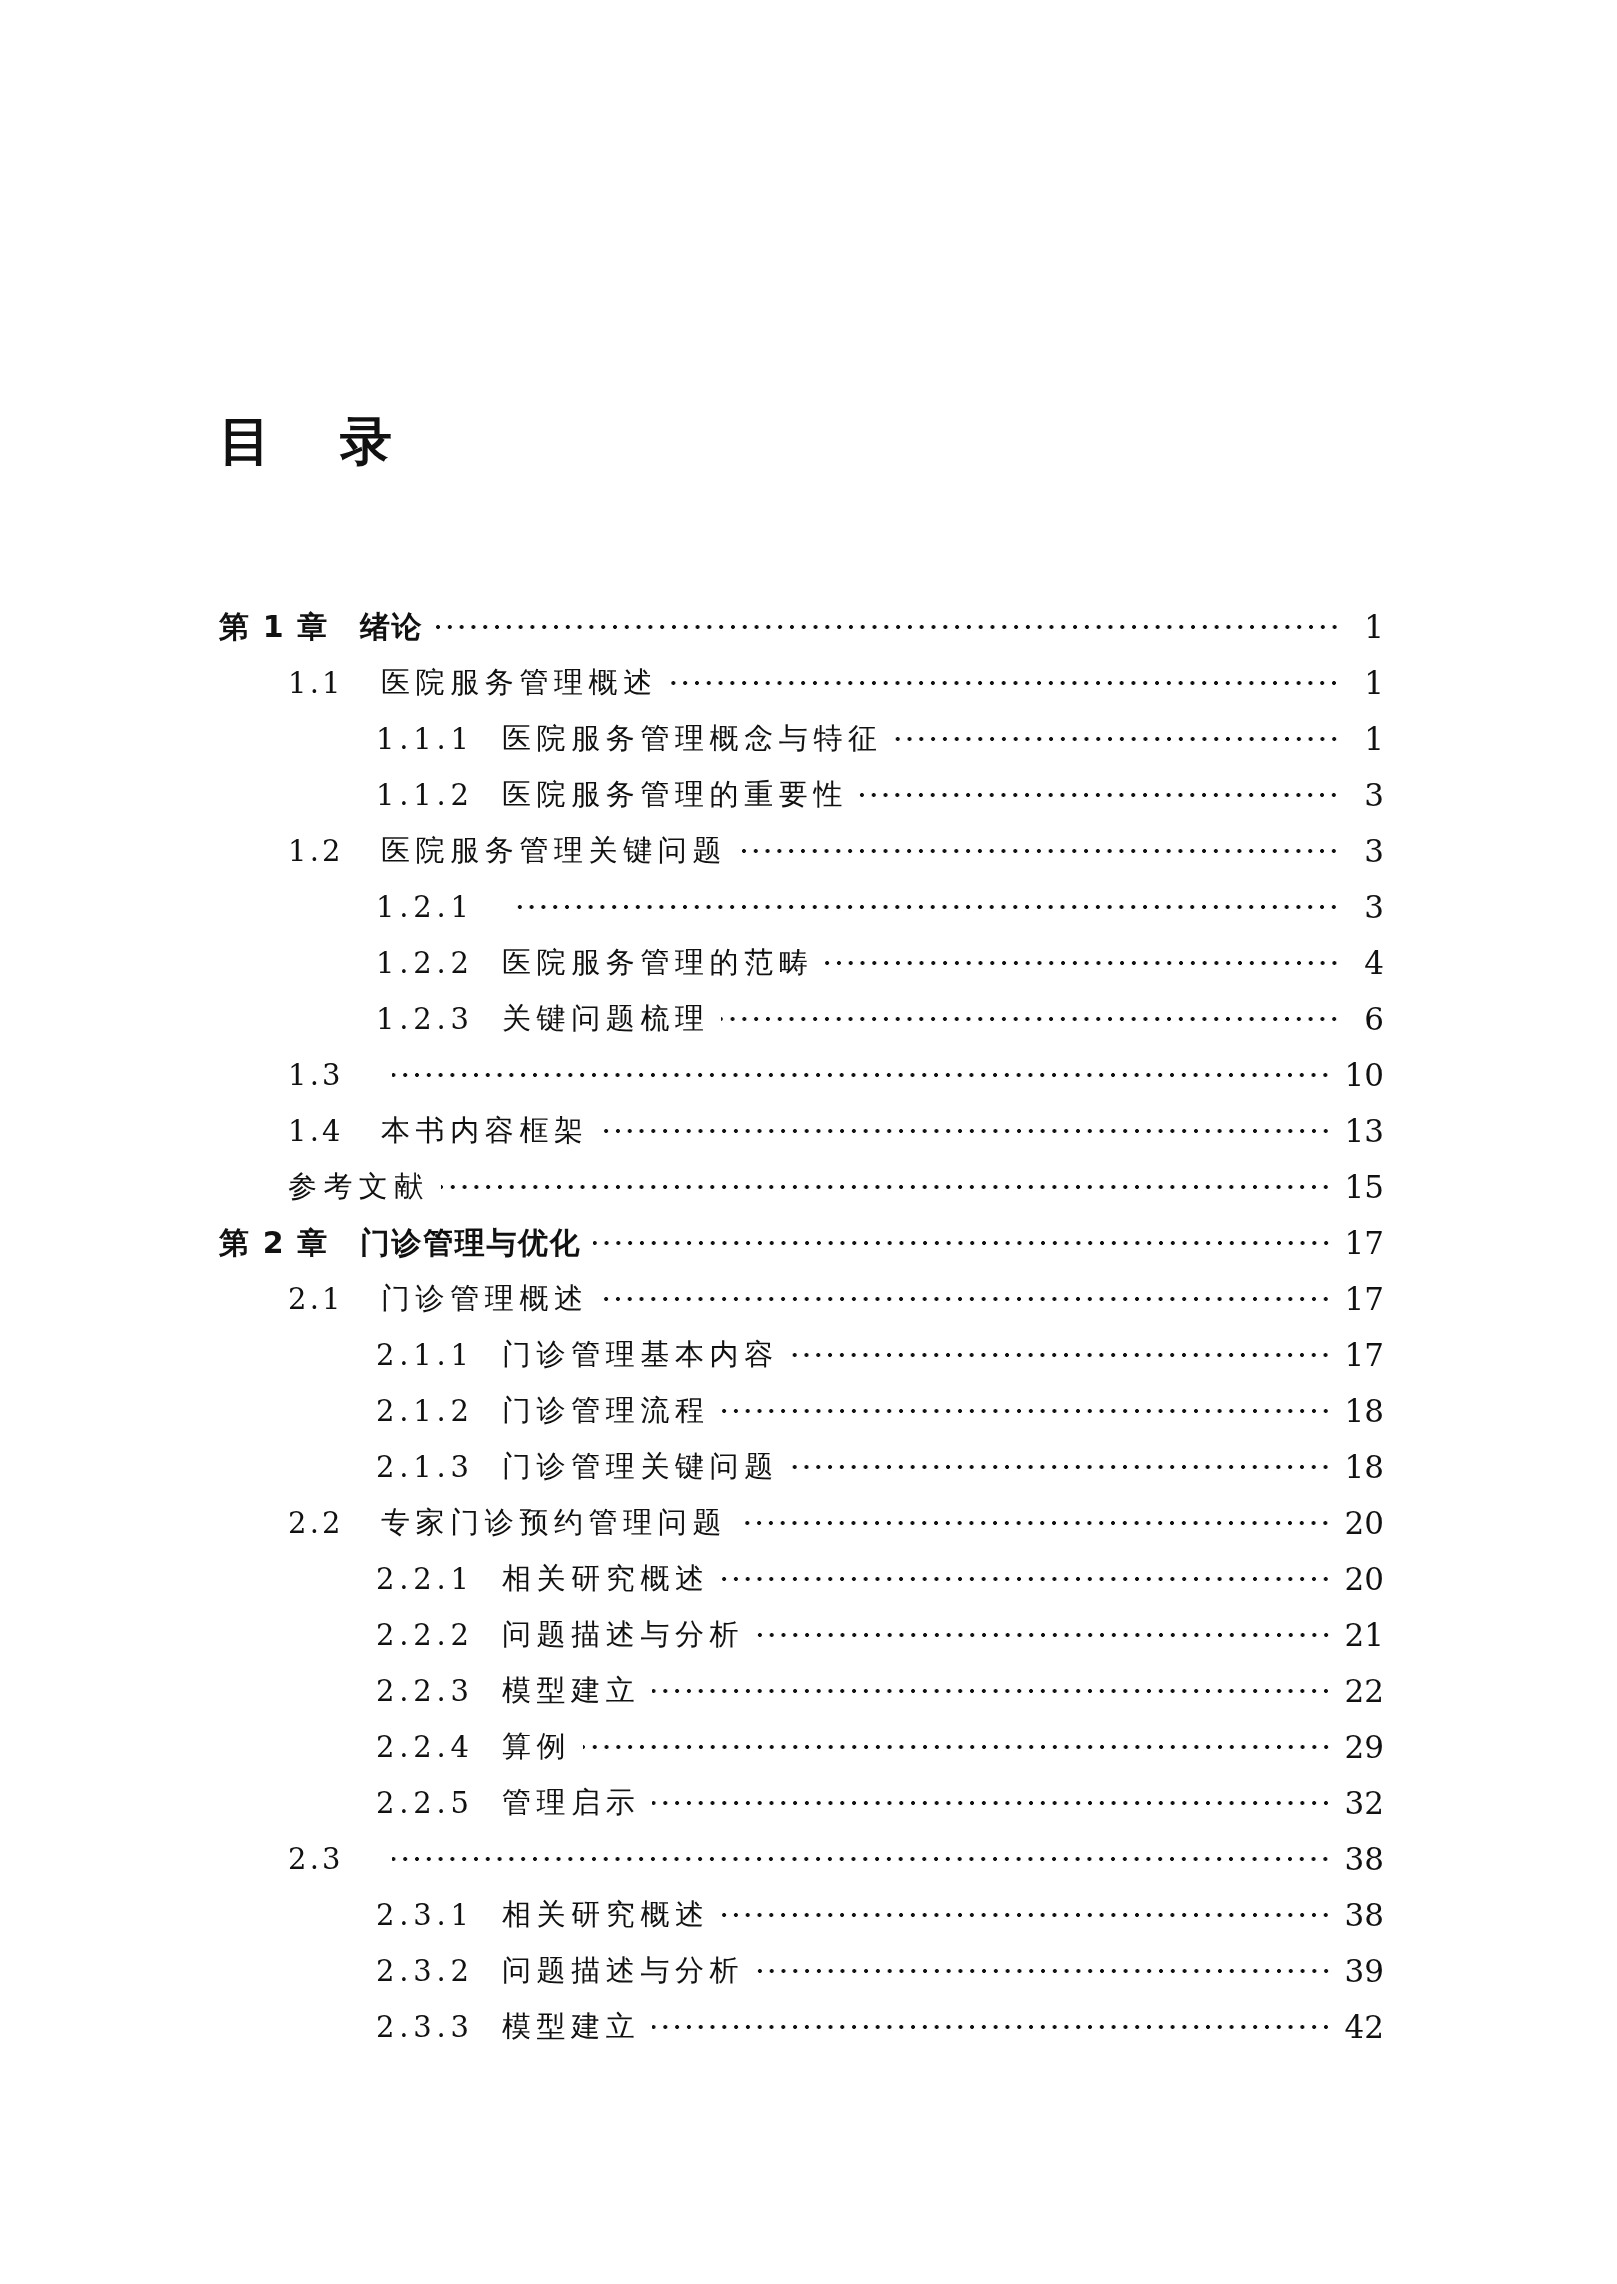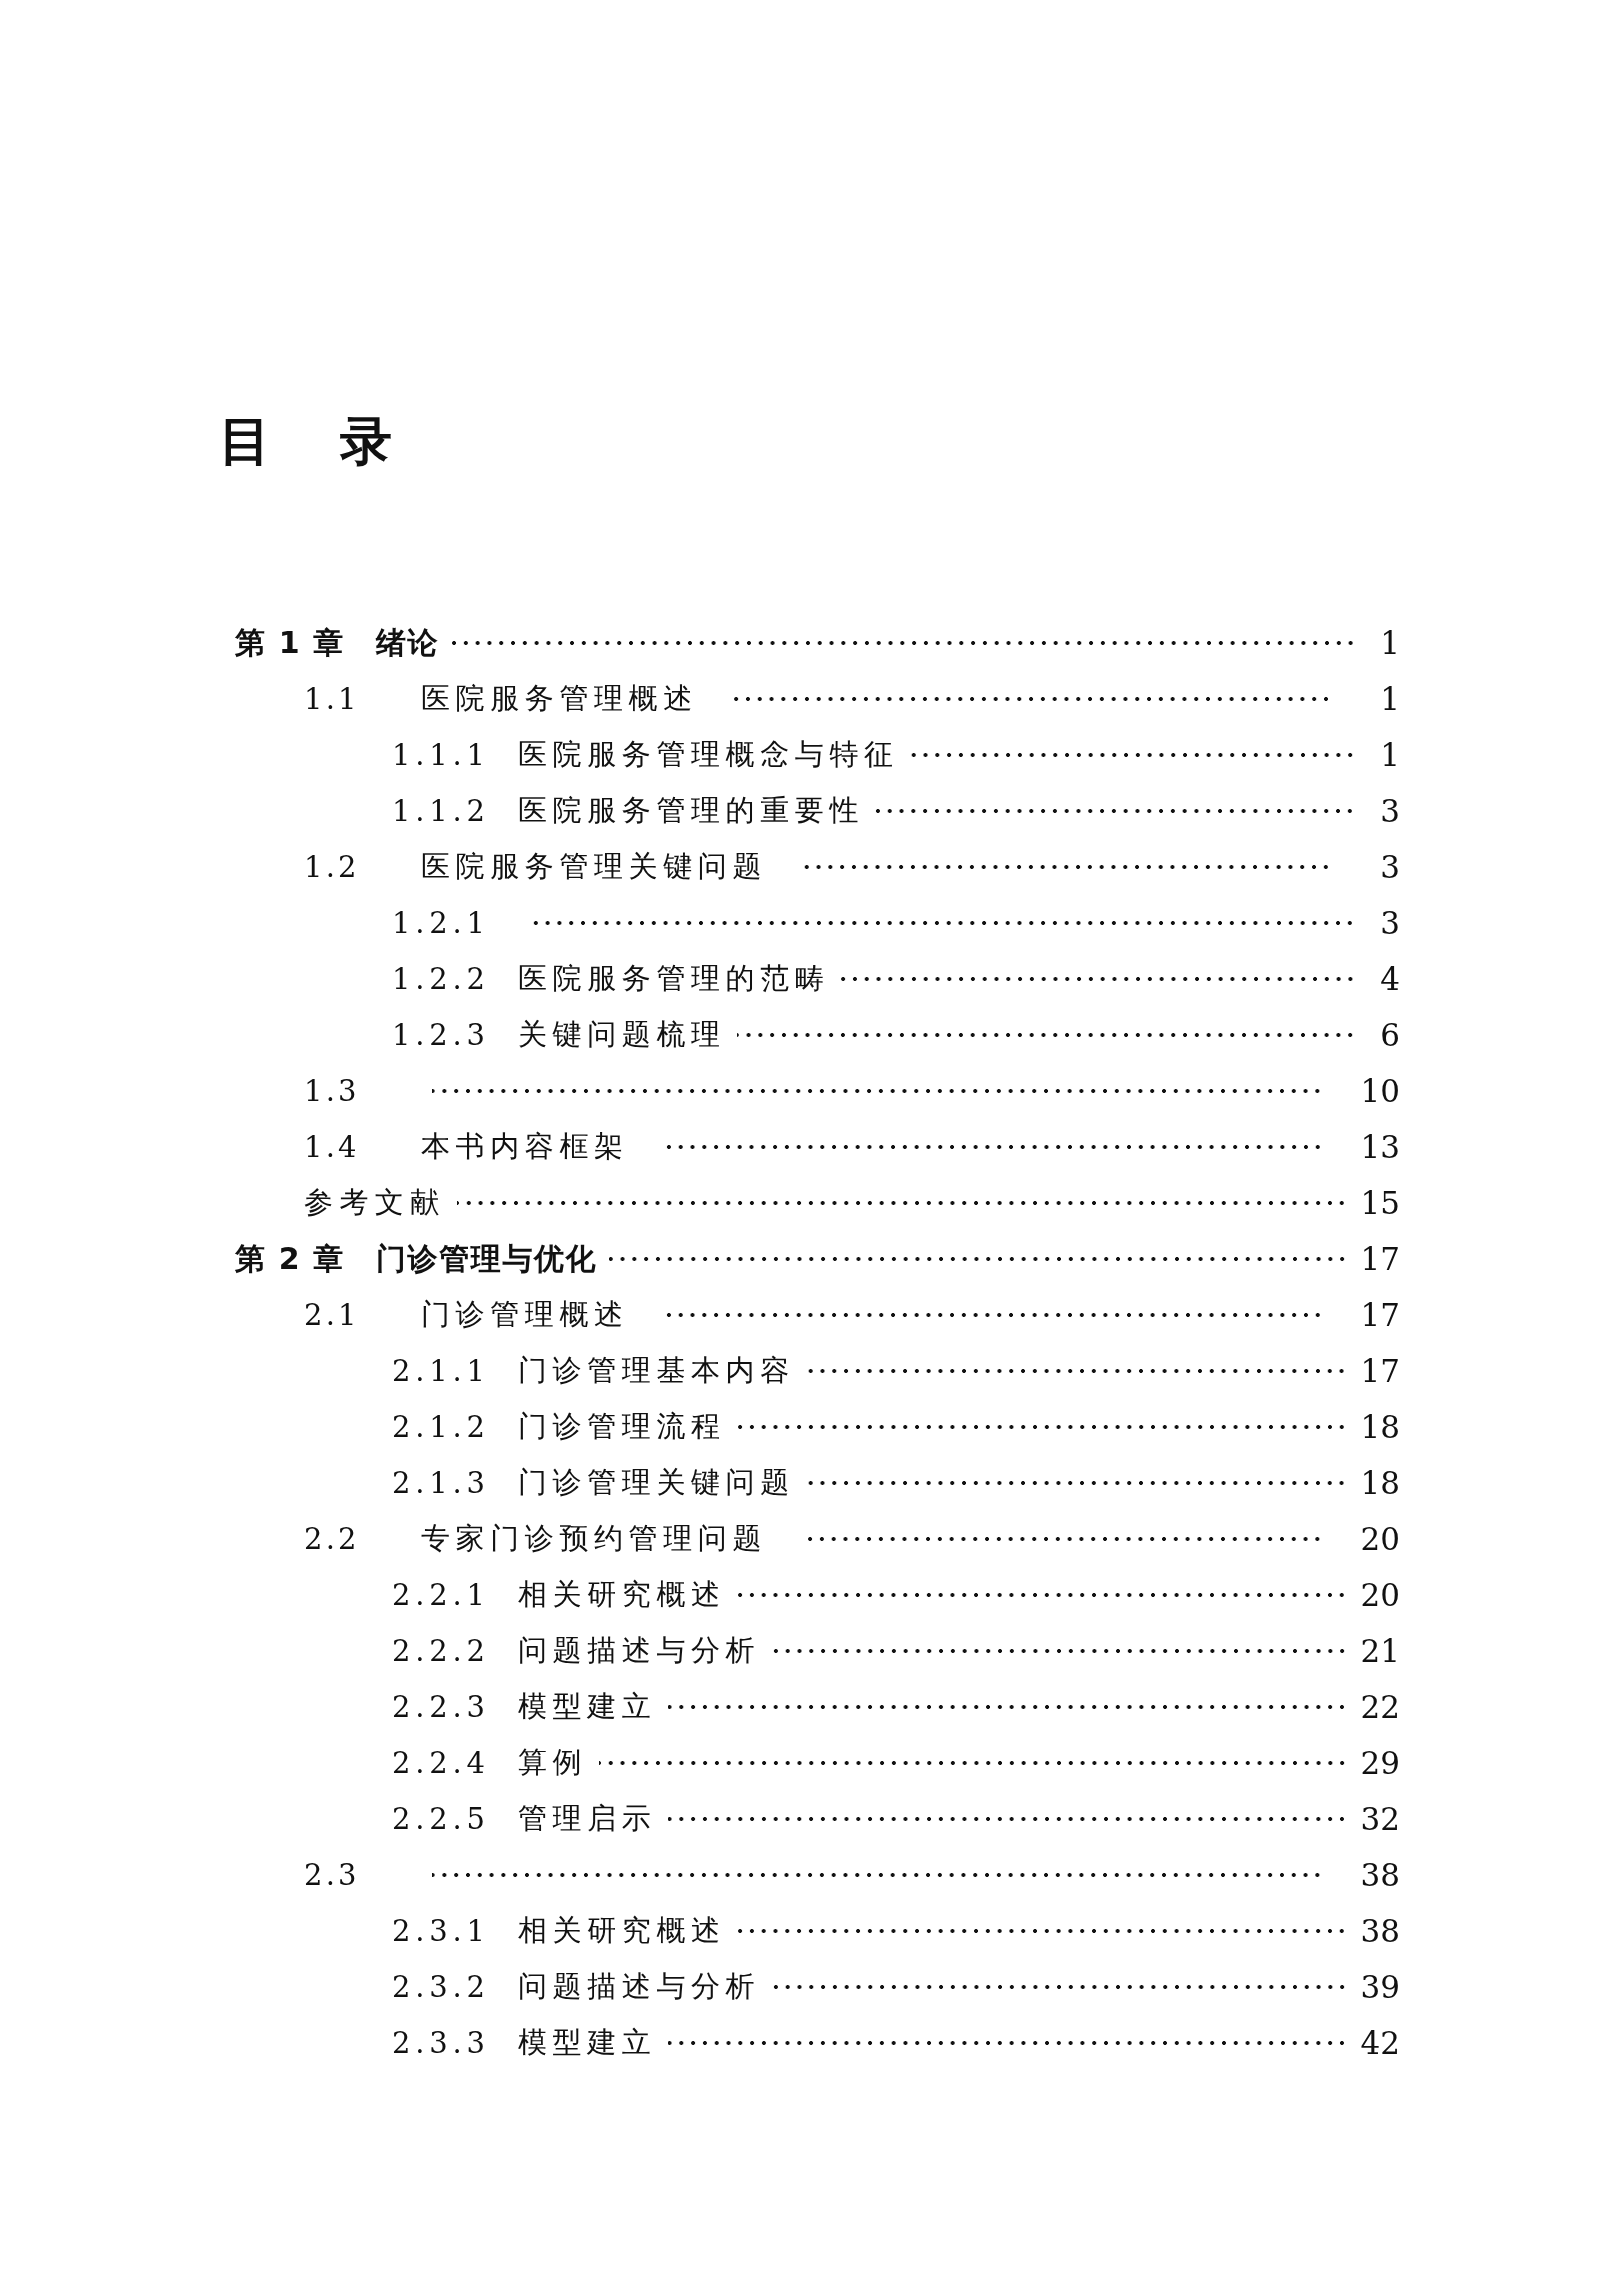--- a/index.html
+++ b/index.html
@@ -26,21 +26,21 @@
     letter-spacing: 0;
     margin: 0;
     display: flex;
     gap: 69px;
   }
   .toc {
     position: absolute;
     left: 0;
     top: 599px;
     width: 1600px;
-    margin: 16px;
+    margin: 0;
     padding: 0;
     list-style: none;
   }
   .toc-row {
     position: relative;
     height: 56px;
     display: flex;
     align-items: center;
     box-sizing: border-box;
     padding-right: 216px; 
@@ -78,21 +78,20 @@
     font-weight: bold;
     font-size: 30px;
   }
   .lvl-1 .num { width: 141px; letter-spacing: 1.6px; }
   .lvl-1 .title { letter-spacing: 1.6px; }
   
   .lvl-2 {
     padding-left: 288px;
     font-family: "DejaVu Serif", "Liberation Serif", serif;
     font-size: 29px;
-    gap: 24px;
   }
   .lvl-2 .num { width: 93px; letter-spacing: 3.2px; }
   .lvl-2 .title { letter-spacing: 5.6px; }
   
   .lvl-3 {
     padding-left: 376px;
     font-family: "DejaVu Serif", "Liberation Serif", serif;
     font-size: 29px;
   }
   .lvl-3 .num { width: 126px; letter-spacing: 4.8px; }

